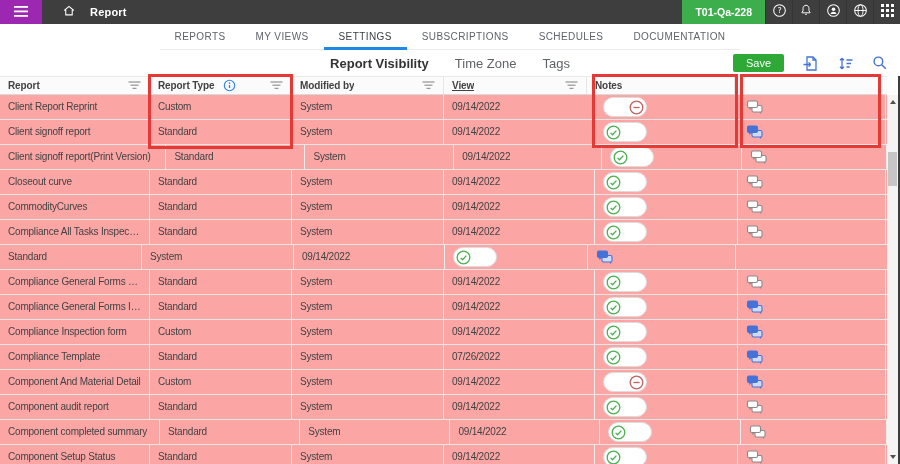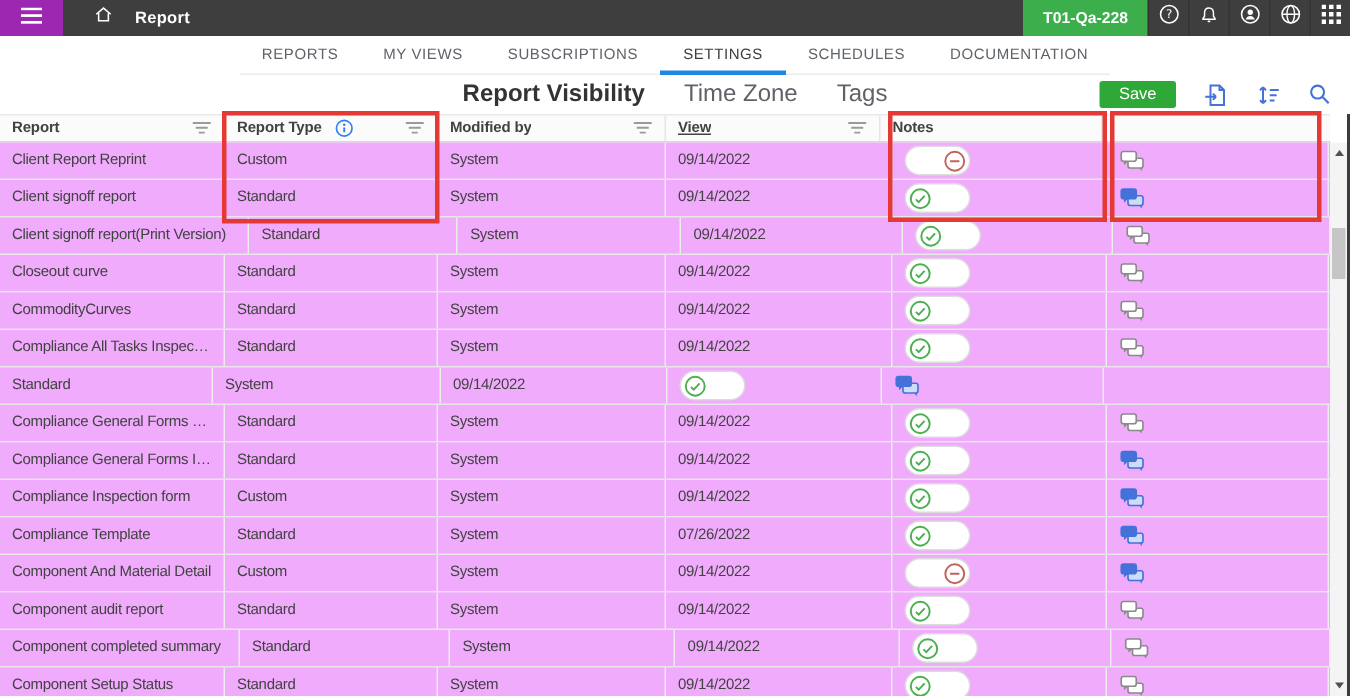--- a/index.html
+++ b/index.html
@@ -23,37 +23,37 @@
   #tabs { display:flex; border-bottom:1px solid #ececec; }
   .tab { position:relative; padding:0 15px; line-height:25px; font-size:10px; color:#5f6368;
     letter-spacing:.4px; cursor:pointer; white-space:nowrap; }
   .tab.active { color:#3c4043; }
   .tab.active::after { content:""; position:absolute; left:0; right:0; bottom:-1px; height:3px; background:#1e88e5; }
 
   
   #subrow { position:absolute; top:50px; left:0; width:900px; height:26px; background:#fff; }
   #subtabs { position:absolute; left:50%; transform:translateX(-50%); top:0; height:26px;
     display:flex; align-items:center; gap:26px; }
-  .subtab { font-size:16px; color:#5f6368; cursor:pointer; white-space:nowrap; }
+  .subtab { font-size:13px; color:#5f6368; cursor:pointer; white-space:nowrap; }
   .subtab.active { font-weight:bold; color:#333; }
   #toolbar { position:absolute; right:12px; top:0; height:26px; display:flex; align-items:center; gap:18px; }
   #save-btn { border:none; border-radius:2px; color:#fff; font-size:11px; padding:3px 13px;
     font-family:inherit; cursor:pointer; }
   .tool-icon { display:flex; align-items:center; justify-content:center; cursor:pointer; }
 
   
   #grid { position:absolute; top:76px; left:0; width:887px; height:388px; overflow:hidden; }
   #grid-header { display:flex; height:19px; background:#fbfbfb;
     border-top:1px solid #e9e9e9; border-bottom:1px solid #d9d9d9; }
   .hcell { display:flex; align-items:center; padding:0 8px; font-size:10px; font-weight:bold;
     color:#424242; border-right:1px solid #e6e6e6; letter-spacing:-.1px; cursor:pointer; }
   .hlabel { white-space:nowrap; overflow:hidden; }
   .h-info { margin-left:8px; display:flex; align-items:center; }
   .h-filter { margin-left:auto; display:flex; align-items:center; cursor:pointer; }
-  .grow { display:flex; height:25px; border-bottom:1px solid #e7e7e7; background:#f0abfc; }
+  .grow { display:flex; height:25px; border-bottom:1px solid #e7e7e7; background:#fca5a5; }
   .gcell { font-size:10px; letter-spacing:-.2px; color:#424242; padding:0 8px; line-height:24px;
     border-right:1px solid #ececec; white-space:nowrap; overflow:hidden; text-overflow:ellipsis; }
   .gcell.flexc { display:flex; align-items:center; line-height:normal; }
   .toggle { width:44px; height:20px; border:1px solid #dcdcdc; border-radius:10px; background:#fff;
     display:flex; align-items:center; padding:0 2px; cursor:pointer; }
   .toggle.off { justify-content:flex-end; }
   .notes-btn { display:flex; align-items:center; cursor:pointer; }
 
   
   .hl-rect { position:absolute; border:3px solid #e53935; z-index:20; pointer-events:none; }
@@ -147,22 +147,22 @@
             </g>
           </svg>
       </span>
     </div>
   </div>
 
   <div id="tabs-row">
     <div id="tabs">
         <div class="tab">REPORTS</div>
         <div class="tab">MY VIEWS</div>
+        <div class="tab active">SETTINGS</div>
         <div class="tab">SUBSCRIPTIONS</div>
-        <div class="tab active">SETTINGS</div>
         <div class="tab">SCHEDULES</div>
         <div class="tab">DOCUMENTATION</div>
       </div>
   </div>
 
   <div id="subrow">
     <div id="subtabs">
         <div class="subtab active">Report Visibility</div>
         <div class="subtab">Time Zone</div>
         <div class="subtab">Tags</div>

